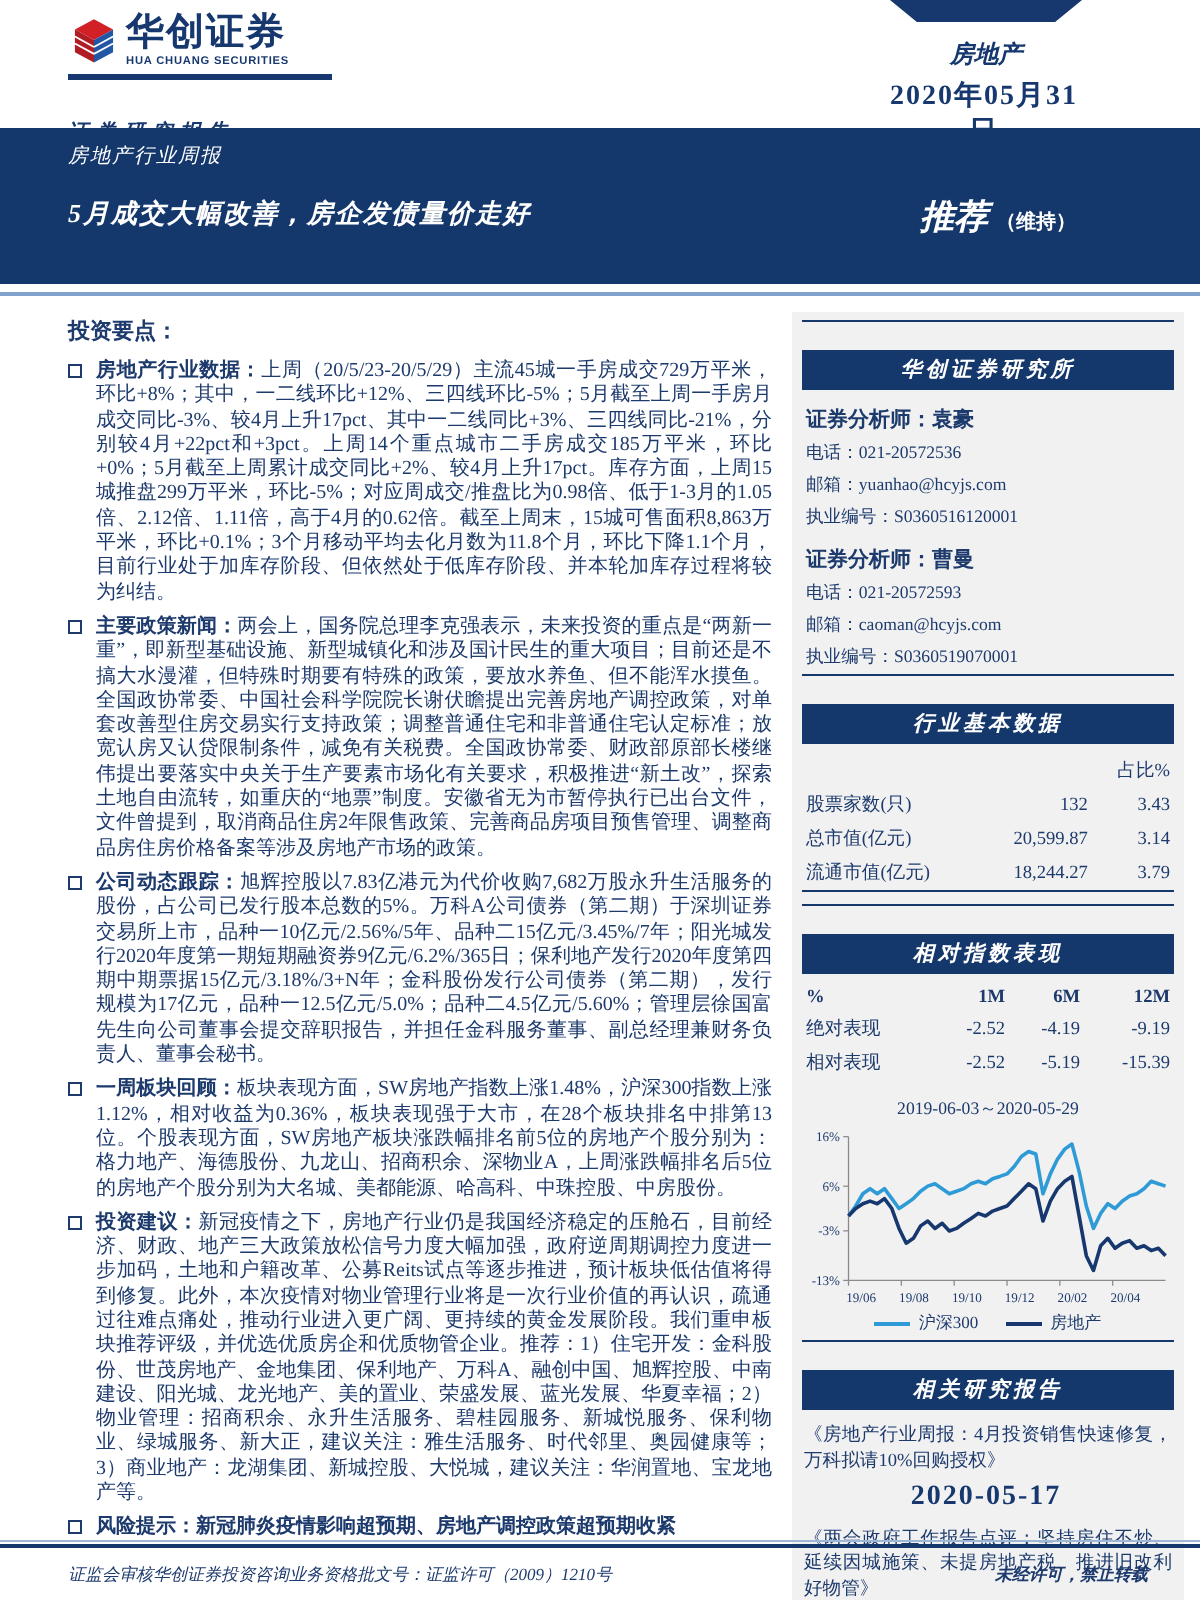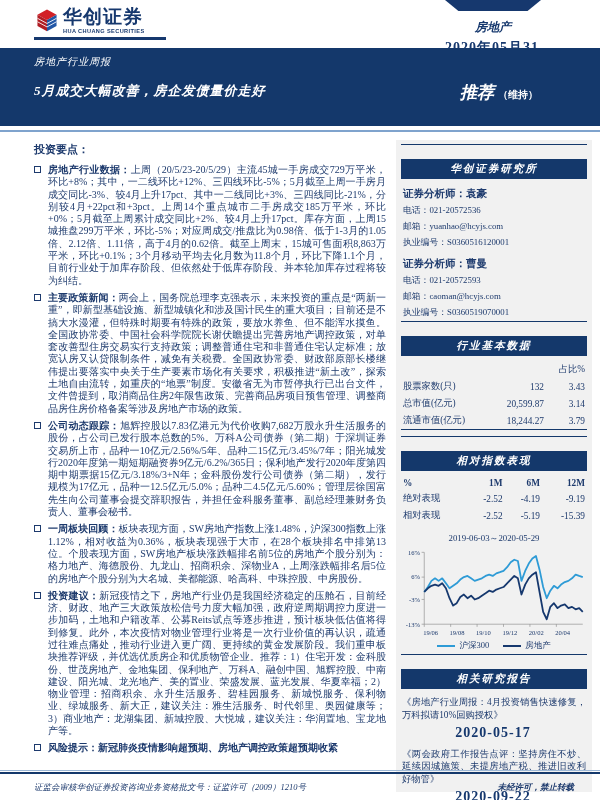--- a/index.html
+++ b/index.html
@@ -5,21 +5,21 @@
   * { box-sizing: border-box; }
   html,body { margin:0; padding:0; }
   body {
     width:600px; height:800px; background:#ffffff;
     font-family:"Liberation Serif","DejaVu Serif",serif;
     color:#1d3a6d; overflow:hidden;
   }
   .page { position:relative; width:600px; height:800px; }
 
   
-  .header { position:relative; height:48px; }
+  .header { position:relative; height:64px; }
   .logo-block { position:absolute; left:34px; top:7px; width:132px; }
   .logo-row { display:flex; align-items:flex-start; }
   .logo-cube { width:26px; height:26px; flex:none; margin-right:3px; }
   .logo-text-col { display:flex; flex-direction:column; }
   .logo-cn { font-family:"Liberation Sans","DejaVu Sans",sans-serif; font-size:19px; font-weight:bold; color:#16386e; line-height:20px; letter-spacing:1px; }
   .logo-en { font-family:"Liberation Sans","DejaVu Sans",sans-serif; font-size:5.6px; font-weight:bold; color:#16386e; letter-spacing:0.4px; margin-top:1px; }
   .logo-bar { height:3px; background:#16386e; margin-top:3px; }
   .logo-sub { font-size:10px; font-weight:bold; font-style:italic; color:#16386e; letter-spacing:4px; text-align:left; margin-top:19px; }
   .header-right { position:absolute; right:52px; top:0; width:110px; text-align:center; }
   .ribbon { width:96px; height:11px; background:#16386e; margin:0 auto;

